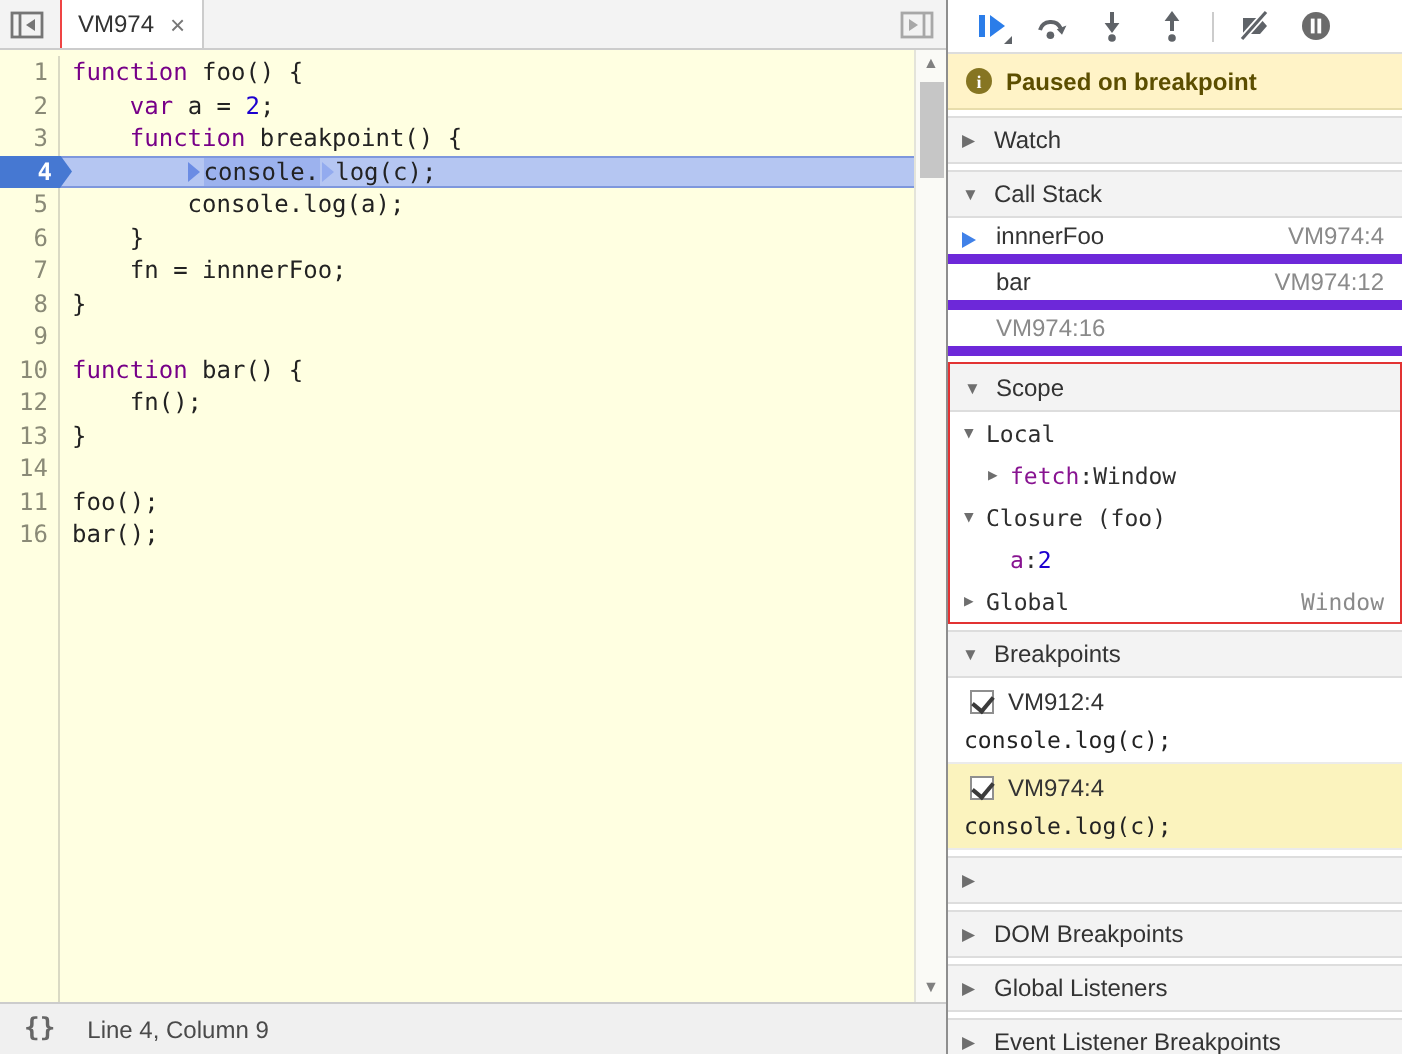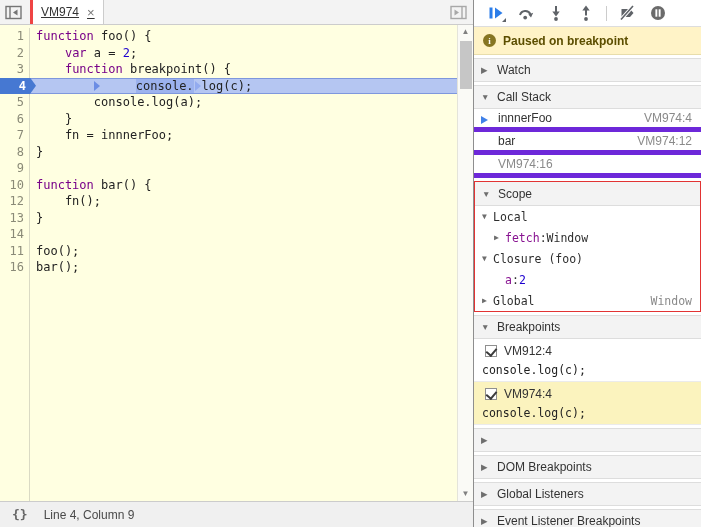--- a/index.html
+++ b/index.html
@@ -9,39 +9,39 @@
     font-family:"Liberation Sans", sans-serif; font-size:12px; color:#333;
     background:#fff;
   }
   .app { display:flex; width:701px; height:527px; }
 
   
   .left { width:474px; flex:none; display:flex; flex-direction:column; border-right:1px solid #8e8e8e; }
 
   .tabbar { height:25px; flex:none; background:#f3f3f3; border-bottom:1px solid #ccc; display:flex; align-items:stretch; }
   .nav-toggle { width:27px; display:flex; align-items:center; justify-content:center; cursor:pointer; }
-  .tab { background:#fff; border-left:3px solid #ef4444; border-right:1px solid #ccc; margin-left:3px; display:flex; align-items:center; gap:8px; padding:0 8px;text-decoration:underline; }
+  .tab { background:#fff; border-left:1px solid #ef4444; border-right:1px solid #ccc; margin-left:3px; display:flex; align-items:center; gap:8px; padding:0 8px; }
   .tab-label { color:#333; }
   .tab-close { color:#777; font-size:13px; line-height:1; cursor:pointer; }
   .tab-spacer { flex:1; }
   .drawer-toggle { width:30px; display:flex; align-items:center; justify-content:center; cursor:pointer; }
 
   .editor { flex:1; background:#ffffe1; display:flex; overflow:hidden; }
   .code-scroll { flex:1; display:flex; flex-direction:column; padding-top:3px; overflow:hidden; }
   .code-row { display:flex; flex:none; height:16.5px; line-height:16.5px; font-family:"DejaVu Sans Mono", monospace; font-size:12px; position:relative; }
   .gutter-cell { width:30px; flex:none; text-align:right; padding-right:5px; color:#8a8a77; border-right:1px solid #dadac4; position:relative; }
   .code-cell { flex:1; padding-left:6px; white-space:pre; color:#222; }
   .code-row.exec .code-cell { background:#b5c6f2; box-shadow: inset 0 1px 0 #7e97dd, inset 0 -1px 0 #7e97dd; }
   .gutter-flag { position:absolute; left:0; top:0; bottom:0; width:36px; background:#4678d2; color:#fff; font-weight:bold; text-align:right; padding-right:10px; z-index:2;
     clip-path: polygon(0 0, 30px 0, 36px 50%, 30px 100%, 0 100%); }
   .filler-row { flex:1; display:flex; }
   .filler-row .gutter-cell { height:auto; }
   .tk-k { color:#770088; }
   .tk-num { color:#1c00cf; }
-  .tk-sel { background:#9cb2ee;margin-left:34px; }
+  .tk-sel { background:#9cb2ee; }
   .mk { display:inline-block; width:0; height:0; border-style:solid; border-width:5px 0 5px 6px; border-color:transparent transparent transparent #6b8ce4; vertical-align:-1px; margin:0 2px 0 0; }
   .mk.m2 { border-left-color:#93abef; margin:0 1px; }
 
   .scrollbar { width:16px; flex:none; background:#fafaf6; border-left:1px solid #e4e4da; display:flex; flex-direction:column; align-items:center; }
   .sb-btn { height:14px; width:100%; text-align:center; font-size:8px; color:#808080; line-height:14px; cursor:pointer; }
   .sb-thumb { width:12px; height:48px; background:#c6c6c6; margin-top:2px; cursor:pointer; }
   .sb-bottom { margin-top:auto; }
 
   .statusbar { height:26px; flex:none; background:#f0f0f0; border-top:1px solid #ccc; display:flex; align-items:center; gap:16px; padding:0 12px; color:#4a4a4a; }
   .pp-btn { font-family:"DejaVu Sans Mono", monospace; font-weight:bold; font-size:13px; color:#666; cursor:pointer; }

